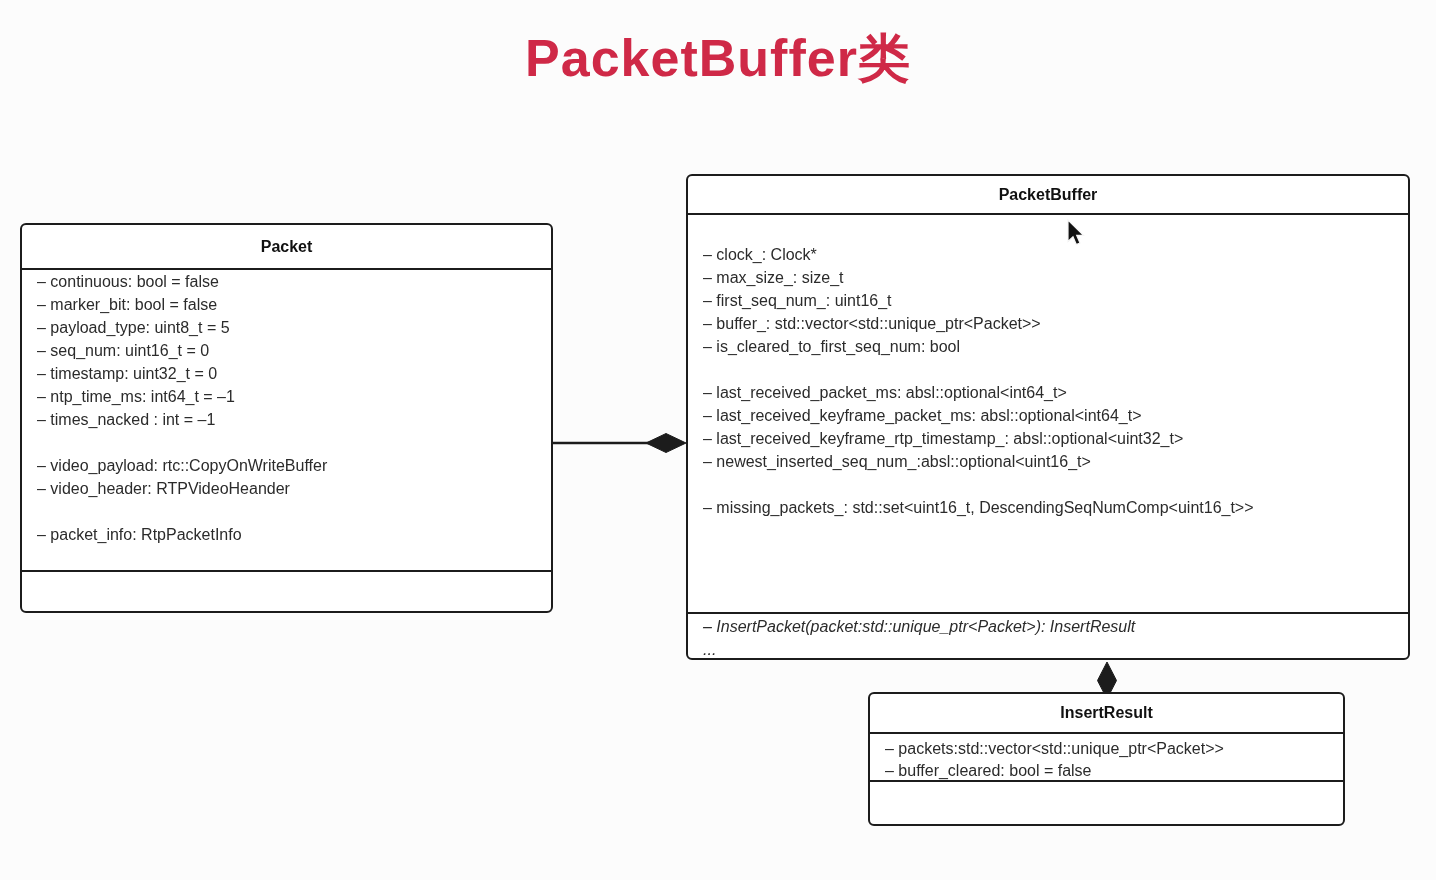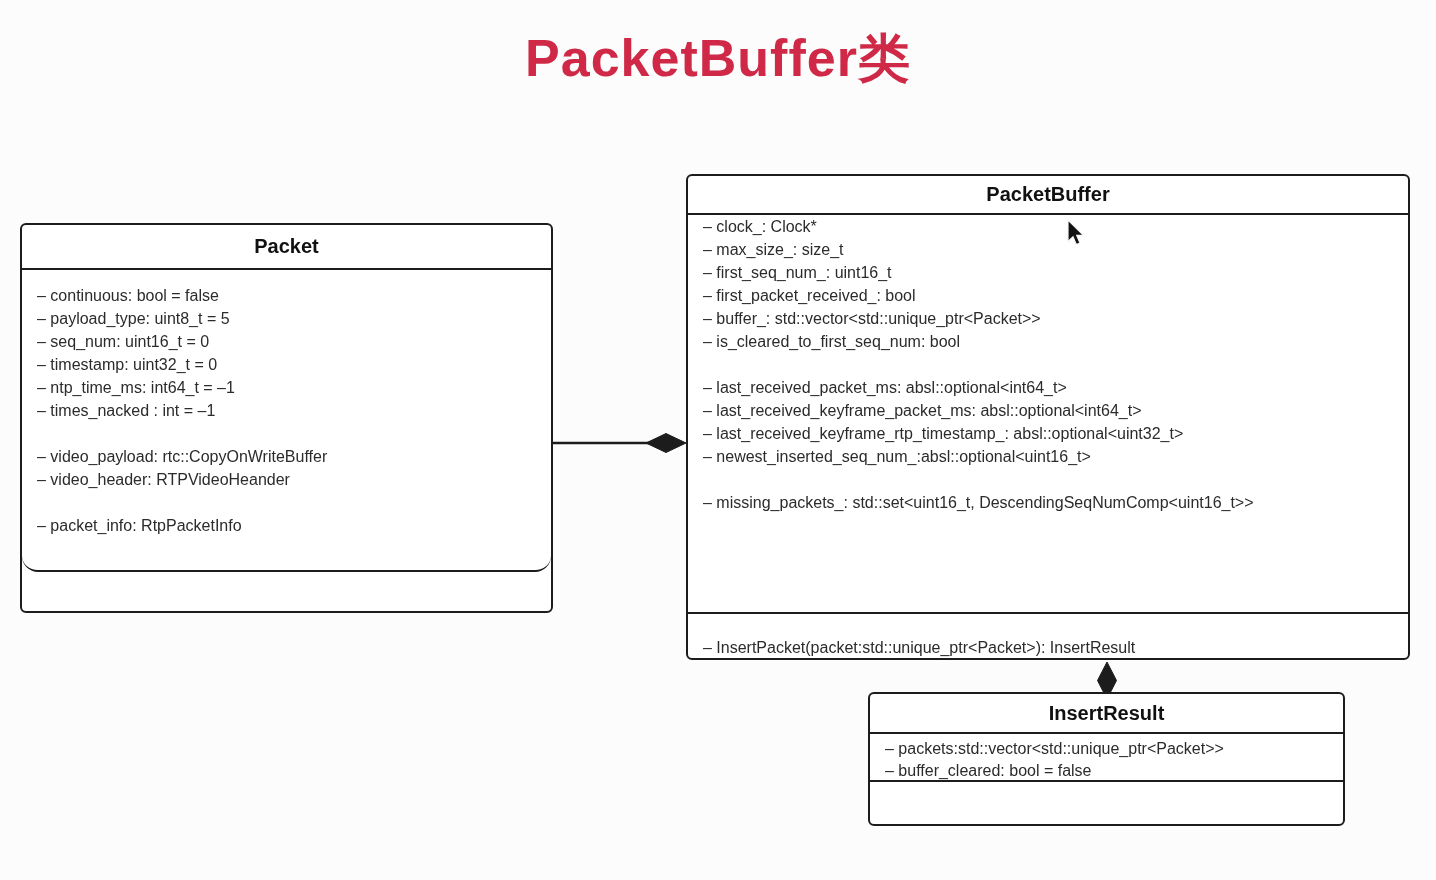--- a/index.html
+++ b/index.html
@@ -36,21 +36,21 @@
     border: 2px solid #1c1c1c;
     border-radius: 6px;
     display: flex;
     flex-direction: column;
   }
   .uml-title {
     border-bottom: 2px solid #1c1c1c;
     display: flex;
     align-items: center;
     justify-content: center;
-    font-size: 20px;
+    font-size: 16px;
     font-weight: bold;
     color: #111;
     flex: 0 0 auto;
   }
   .uml-attrs {
     border-bottom: 2px solid #1c1c1c;
     padding-left: 15px;
     overflow: hidden;
     flex: 0 0 auto;
   }
@@ -86,55 +86,55 @@
     <polygon points="686,443 666,433.5 646,443 666,452.5"></polygon>
   </g>
   <g>
     <line x1="1107" y1="697" x2="1107" y2="728"></line>
     <polygon points="1107,662 1116.5,680.5 1107,699 1097.5,680.5"></polygon>
   </g>
 </svg>
 
 <div class="uml-class" id="class-packet" style="left:20px; top:223px; width:533px; height:390px;">
   <div class="uml-title" style="height:45px;">Packet</div>
-  <div class="uml-attrs" style="height:302px; padding-top:14px;border-radius:16px;">
+  <div class="uml-attrs" style="height:302px; ">
       <div class="uml-line">– continuous: bool = false</div>
+      <div class="uml-line">– marker_bit: bool = false</div>
       <div class="uml-line">– payload_type: uint8_t = 5</div>
       <div class="uml-line">– seq_num: uint16_t = 0</div>
       <div class="uml-line">– timestamp: uint32_t = 0</div>
       <div class="uml-line">– ntp_time_ms: int64_t = –1</div>
       <div class="uml-line">– times_nacked : int = –1</div>
       <div class="uml-line blank"></div>
       <div class="uml-line">– video_payload: rtc::CopyOnWriteBuffer</div>
       <div class="uml-line">– video_header: RTPVideoHeander</div>
       <div class="uml-line blank"></div>
       <div class="uml-line">– packet_info: RtpPacketInfo</div>
     </div>
   <div class="uml-methods"></div>
 </div>
 
 <div class="uml-class" id="class-packet-buffer" style="left:686px; top:174px; width:724px; height:486px;">
   <div class="uml-title" style="height:39px;">PacketBuffer</div>
-  <div class="uml-attrs" style="height:399px; ">
+  <div class="uml-attrs" style="height:399px; padding-top:28px;">
       <div class="uml-line">– clock_: Clock*</div>
       <div class="uml-line">– max_size_: size_t</div>
       <div class="uml-line">– first_seq_num_: uint16_t</div>
-      <div class="uml-line">– first_packet_received_: bool</div>
       <div class="uml-line">– buffer_: std::vector&lt;std::unique_ptr&lt;Packet&gt;&gt;</div>
       <div class="uml-line">– is_cleared_to_first_seq_num: bool</div>
       <div class="uml-line blank"></div>
       <div class="uml-line">– last_received_packet_ms: absl::optional&lt;int64_t&gt;</div>
       <div class="uml-line">– last_received_keyframe_packet_ms: absl::optional&lt;int64_t&gt;</div>
       <div class="uml-line">– last_received_keyframe_rtp_timestamp_: absl::optional&lt;uint32_t&gt;</div>
       <div class="uml-line">– newest_inserted_seq_num_:absl::optional&lt;uint16_t&gt;</div>
       <div class="uml-line blank"></div>
       <div class="uml-line">– missing_packets_: std::set&lt;uint16_t, DescendingSeqNumComp&lt;uint16_t&gt;&gt;</div>
       <div class="uml-line blank"></div>
     </div>
-  <div class="uml-methods" style="padding-top:22px;">
+  <div class="uml-methods" style="padding-top:1px;font-style:italic;">
       <div class="uml-line">– InsertPacket(packet:std::unique_ptr&lt;Packet&gt;): InsertResult</div>
       <div class="uml-line">...</div>
     </div>
 </div>
 
 <div class="uml-class" id="class-insert-result" style="left:868px; top:692px; width:477px; height:134px;">
   <div class="uml-title" style="height:40px;">InsertResult</div>
   <div class="uml-attrs" style="height:48px; padding-top:4px;">
       <div class="uml-line">– packets:std::vector&lt;std::unique_ptr&lt;Packet&gt;&gt;</div>
       <div class="uml-line">– buffer_cleared: bool = false</div>

